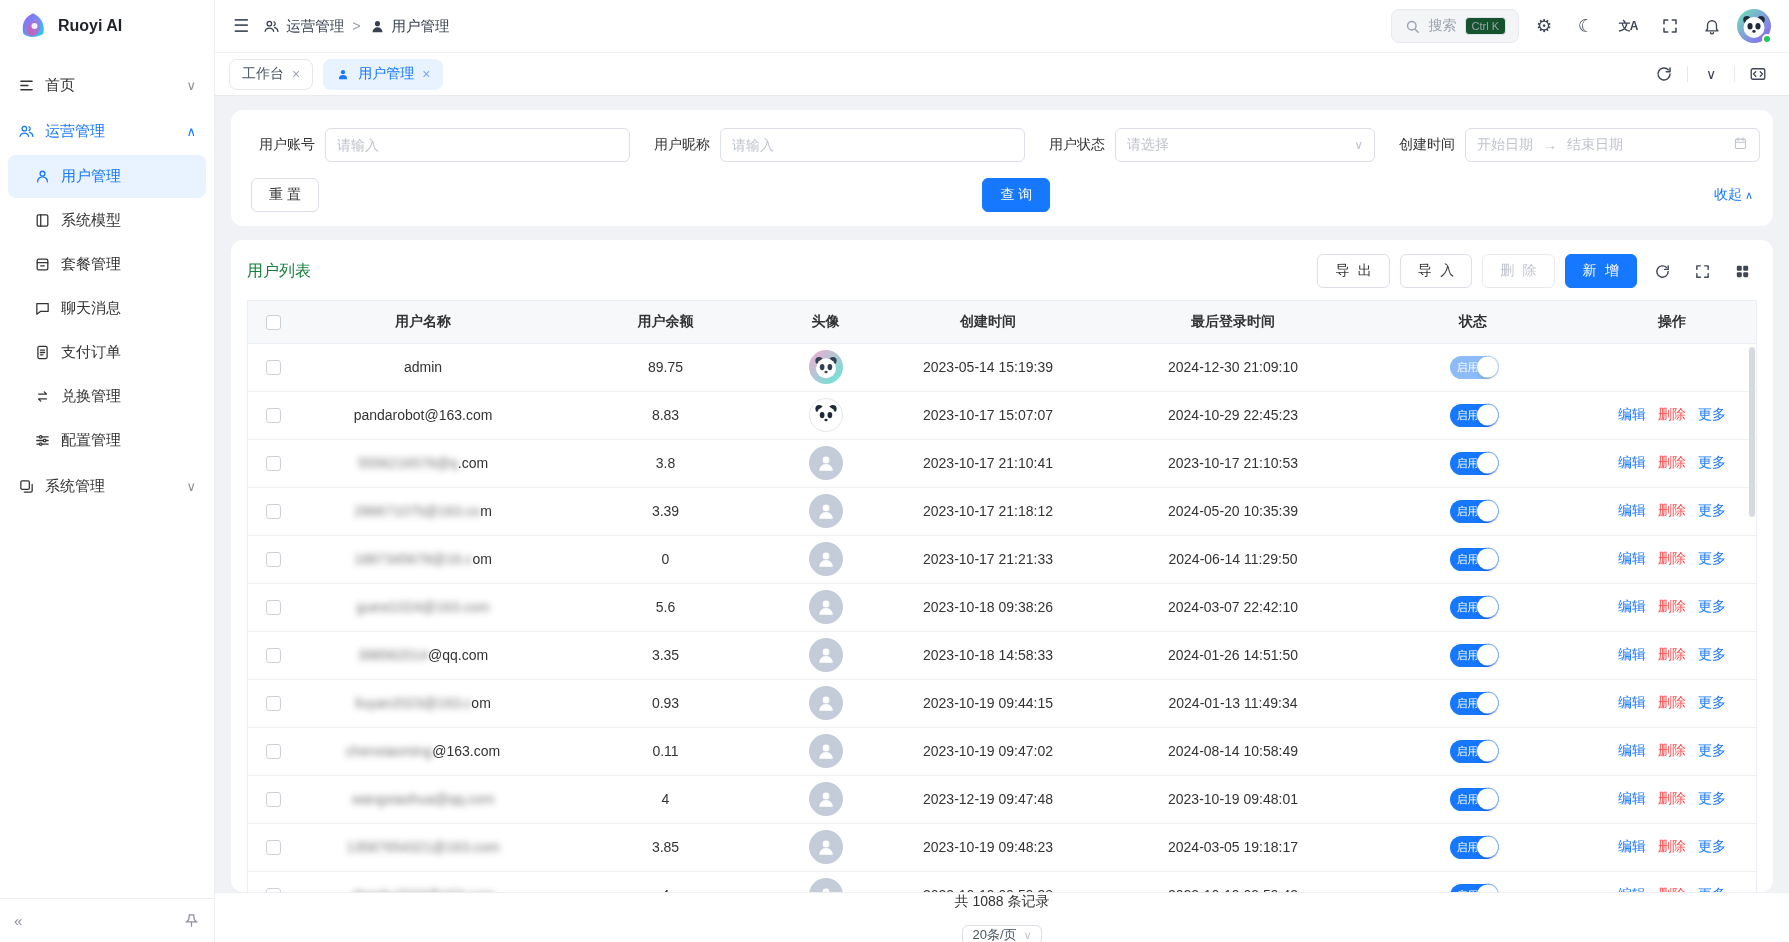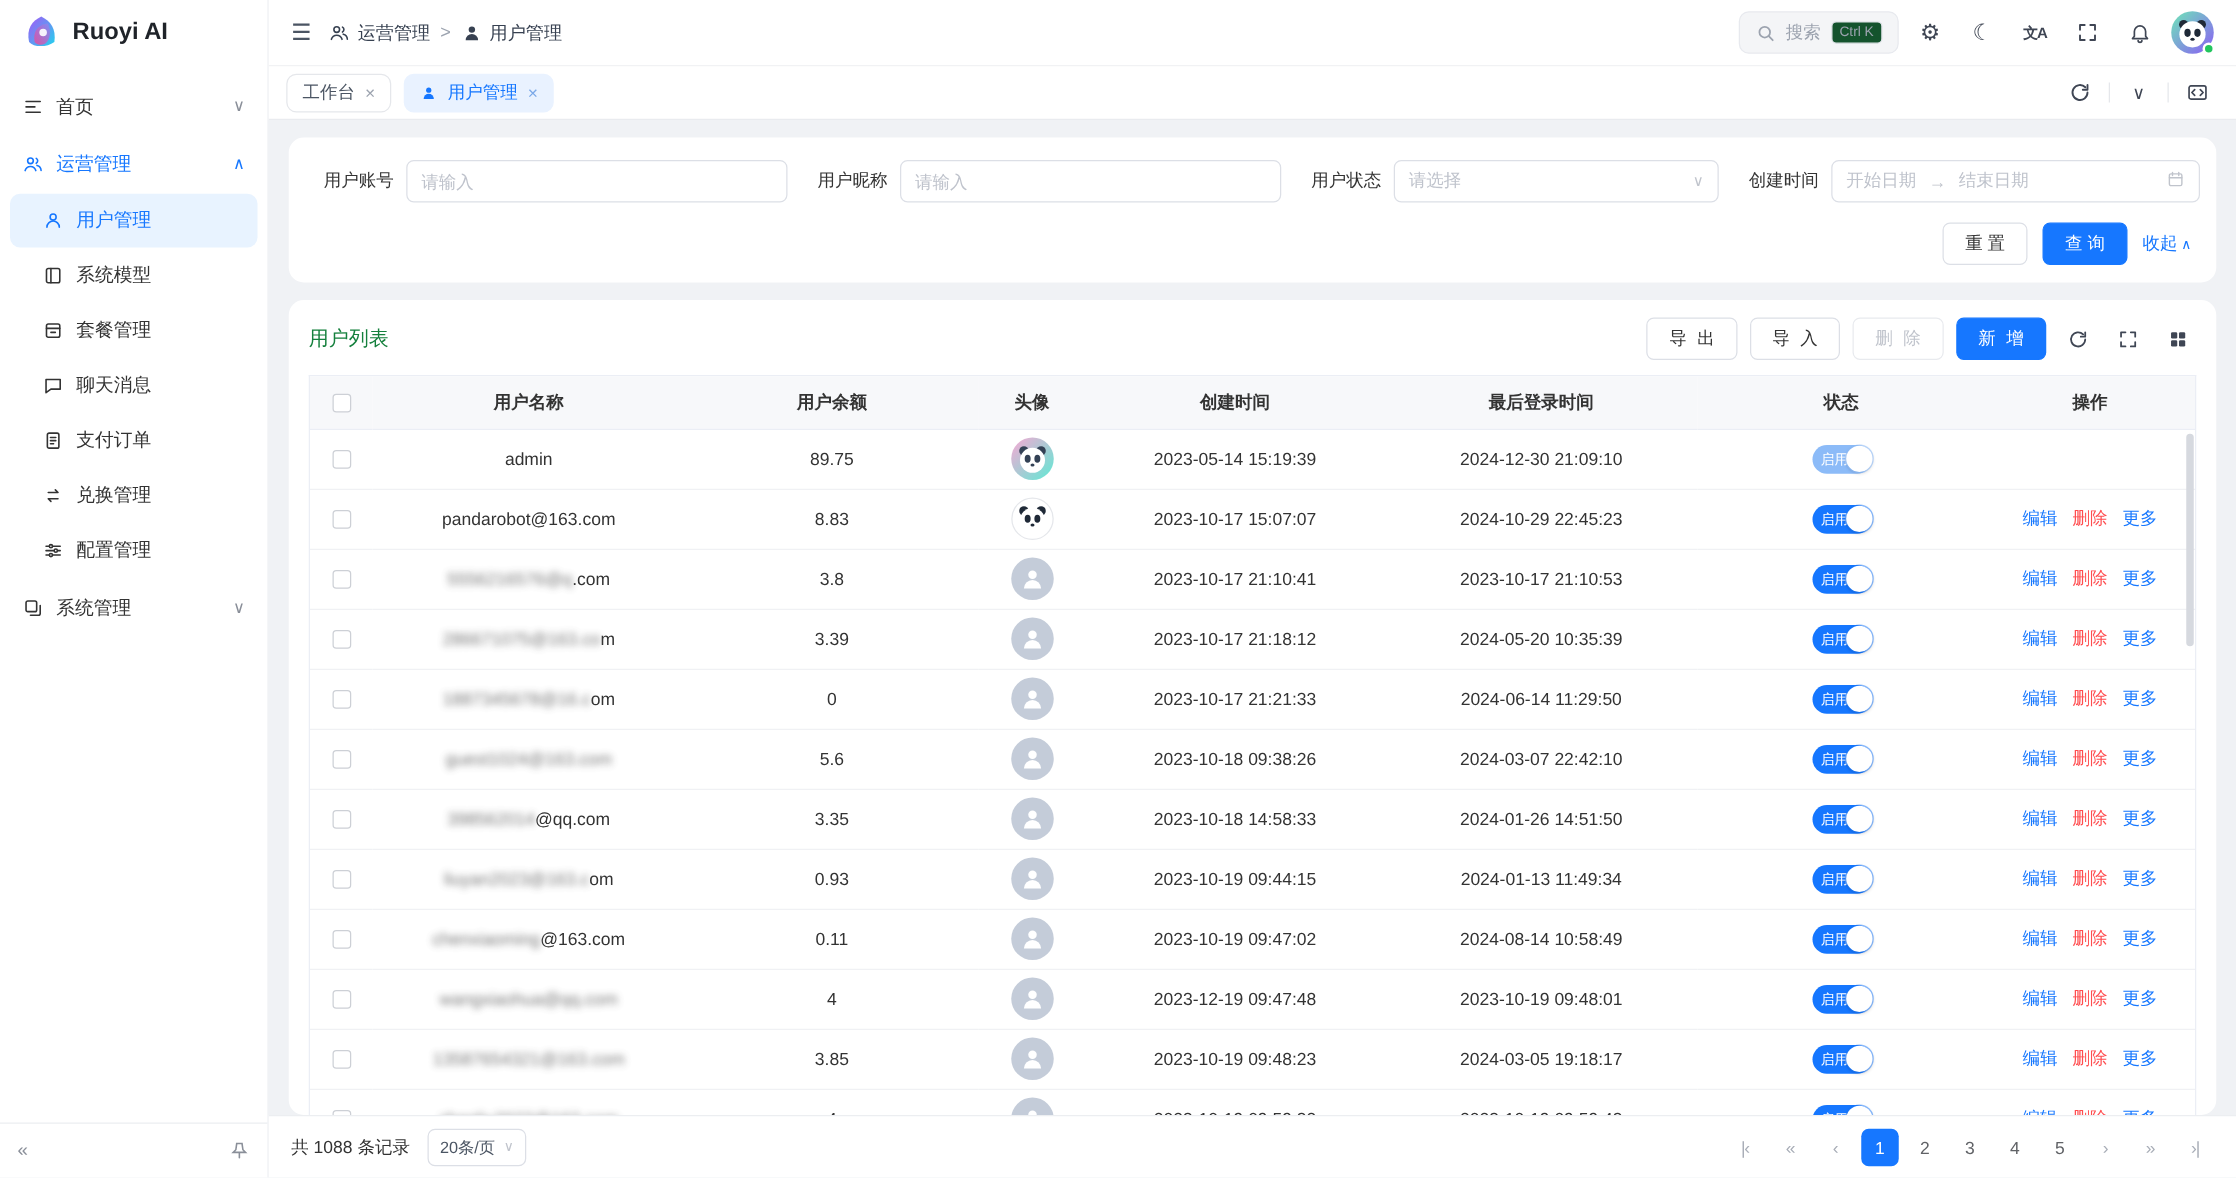--- a/index.html
+++ b/index.html
@@ -4,21 +4,21 @@
 <style>
   * { margin:0; padding:0; box-sizing:border-box; }
   html,body { width:1789px; height:942px; overflow:hidden; }
   body { font-family:"Liberation Sans","DejaVu Sans",sans-serif; font-size:14px; color:#333; background:#f0f2f5; }
   .app { display:flex; height:100%; }
 
   
   .sidebar { width:215px; background:#fff; border-right:1px solid #eceef1; display:flex; flex-direction:column; flex-shrink:0; }
   .logo-row { height:52px; display:flex; align-items:center; gap:10px; padding:0 18px; }
   .logo-mark { width:30px; height:30px; }
-  .logo-text { font-size:19px; font-weight:bold; color:#1f2329; }
+  .logo-text { font-size:16px; font-weight:bold; color:#1f2329; }
   .nav { flex:1; padding:10px 0 0; overflow:hidden; }
   .nav-item { height:46px; display:flex; align-items:center; gap:10px; padding:0 18px; font-size:15px; color:#333; cursor:pointer; }
   .nav-item.blue { color:#1677ff; }
   .chev { margin-left:auto; color:#8a8f99; font-size:13px; }
   .nav-item.blue .chev { color:#1677ff; }
   .mi { display:inline-flex; width:17px; height:17px; align-items:center; justify-content:center; flex-shrink:0; }
   .mi svg { width:17px; height:17px; }
   .sub-item { height:43px; display:flex; align-items:center; gap:10px; padding:0 16px 0 26px; margin:1px 8px; border-radius:8px; font-size:15px; color:#333; cursor:pointer; }
   .sub-item.active { background:#e8f3ff; color:#1677ff; }
   .sidebar-footer { height:44px; border-top:1px solid #eceef1; display:flex; align-items:center; justify-content:space-between; padding:0 14px; color:#8a8f99; font-size:15px; }
@@ -57,21 +57,21 @@
   .filter-row { display:flex; align-items:center; gap:24px; padding-left:8px; }
   .f-field { display:flex; align-items:center; gap:10px; }
   .f-label { white-space:nowrap; color:#333; }
   .f-input { height:34px; border:1px solid #dcdfe6; border-radius:6px; padding:0 11px; font-size:14px; color:#333; outline:none; font-family:inherit; }
   .f-input::placeholder { color:#bfc3cc; }
   .w-a { width:305px; } .w-b { width:305px; }
   .f-select { width:260px; height:34px; border:1px solid #dcdfe6; border-radius:6px; padding:0 11px; display:flex; align-items:center; justify-content:space-between; color:#bfc3cc; cursor:pointer; }
   .f-select .chv { color:#c0c4cc; font-size:12px; }
   .f-dates { width:295px; height:34px; border:1px solid #dcdfe6; border-radius:6px; padding:0 11px; display:flex; align-items:center; gap:10px; color:#bfc3cc; cursor:pointer; }
   .f-dates .cal { margin-left:auto; color:#c0c4cc; } .f-dates .cal svg { width:15px; height:15px; }
-  .filter-actions { display:flex; justify-content:flex-end; align-items:center; gap:12px; margin-top:16px; }
+  .filter-actions { display:flex; justify-content:space-between; align-items:center; gap:12px; margin-top:16px; }
   .btn { height:34px; padding:0 17px; border-radius:6px; border:1px solid #dcdfe6; background:#fff; font-size:14px; color:#333; cursor:pointer; font-family:inherit; }
   .btn.primary { background:#1677ff; border-color:#1677ff; color:#fff; }
   .btn.disabled { color:#c0c4cc; border-color:#e8eaee; cursor:not-allowed; }
   .link-collapse { color:#1677ff; display:flex; align-items:center; gap:3px; cursor:pointer; font-size:14px; }
 
   .table-card { flex:1; min-height:0; padding:14px 16px 0; display:flex; flex-direction:column; overflow:hidden; position:relative; }
   .table-head-row { display:flex; align-items:center; justify-content:space-between; margin-bottom:12px; }
   .table-title { font-size:16px; color:#15803d; }
   .toolbar { display:flex; align-items:center; gap:10px;font-family:Liberation Mono, monospace; }
   .tool-icon { width:30px; height:30px; display:flex; align-items:center; justify-content:center; color:#3f4654; cursor:pointer; }
@@ -89,21 +89,21 @@
   .blurtxt { filter:blur(3px); opacity:.8; color:#555; }
   .toggle { position:relative; display:inline-flex; align-items:center; width:47px; height:23px; border-radius:12px; background:#1677ff; vertical-align:middle; cursor:pointer; }
   .toggle .t-label { color:#fff; font-size:11px; margin-left:7px; }
   .toggle .knob { position:absolute; right:-1px; top:50%; transform:translateY(-50%); width:21px; height:21px; border-radius:50%; background:#fff; box-shadow:0 0 0 1px rgba(22,119,255,.5),0 1px 3px rgba(0,0,0,.25); }
   .toggle.light { background:#8cbbf8; } .toggle.light .knob { box-shadow:0 0 0 1px rgba(140,187,248,.6),0 1px 3px rgba(0,0,0,.2); }
   .lnk { color:#1677ff; margin:0 6px; cursor:pointer; }
   .lnk.danger { color:#ff4d4f; }
   .vscroll { position:absolute; right:1px; top:46px; width:6px; height:170px; border-radius:3px; background:#d6d9df; }
 
   
-  .page-footer { height:50px; background:#fff; border-top:1px solid #eceef1; display:flex; align-items:center; gap:14px; padding:0 18px; }
+  .page-footer { height:50px; background:#fff; border-top:1px solid #eceef1; display:flex; align-items:center; gap:14px; padding:0 18px;flex-direction:column; }
   .total-label { color:#333; }
   .size-select { height:30px; border:1px solid #dcdfe6; border-radius:6px; padding:0 9px; display:flex; align-items:center; gap:7px; color:#4b5563; font-size:13px; cursor:pointer; }
   .size-select .chv { color:#c0c4cc; font-size:11px; }
   .pager { margin-left:auto; display:flex; align-items:center; gap:6px; }
   .pg { min-width:30px; height:30px; padding:0 4px; border-radius:6px; display:flex; align-items:center; justify-content:center; color:#606266; cursor:pointer; }
   .pg.arrow { color:#a8adb7; font-size:14px; letter-spacing:-1px; }
   .pg.active { background:#1677ff; color:#fff; }
 </style>
 </head>
 <body>

